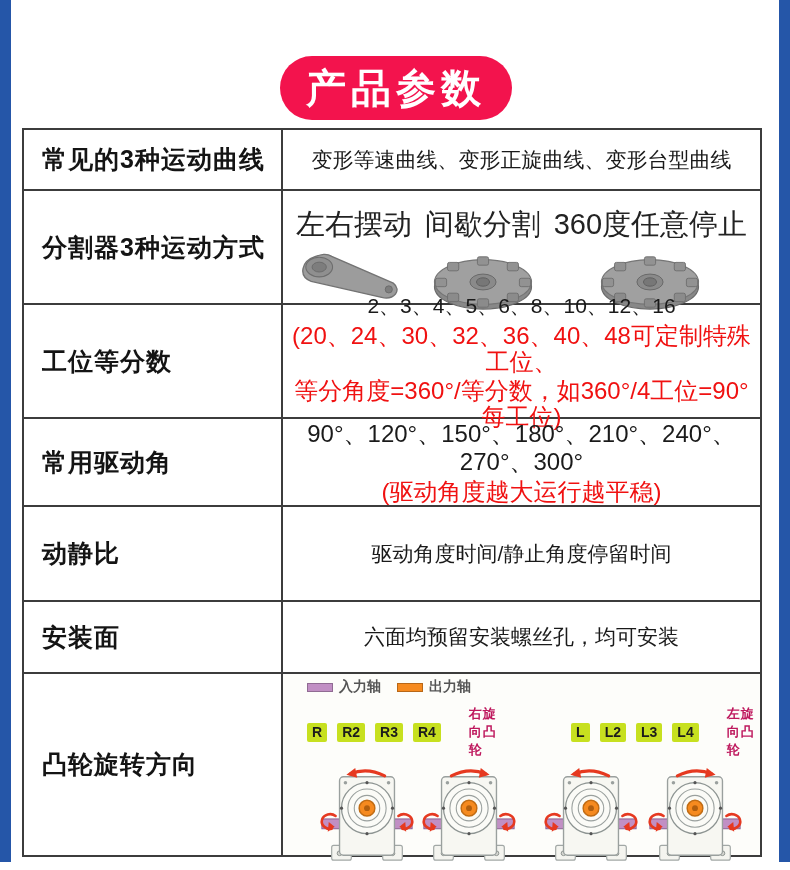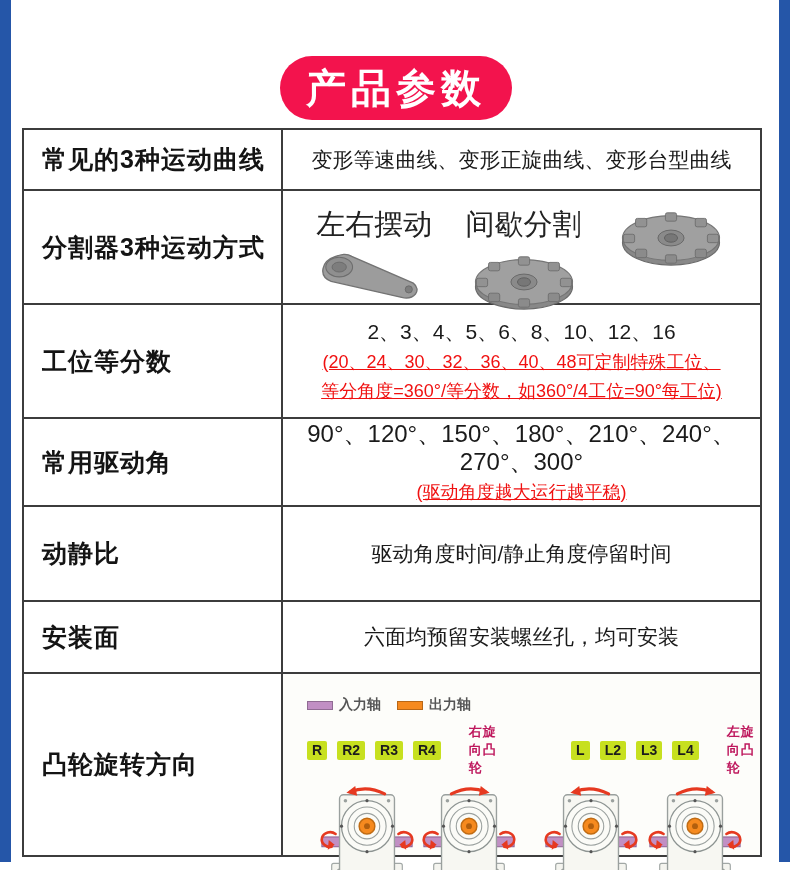--- a/index.html
+++ b/index.html
@@ -18,30 +18,30 @@
                 display:grid; grid-template-columns:259px 1fr;
                 grid-template-rows:61px 114px 114px 88px 95px 72px 181px; }
   .lc { border-right:2px solid #3c3c3c; border-bottom:2px solid #3c3c3c;
         display:flex; align-items:center; padding-left:18px;
         font-weight:bold; font-size:25px; color:#141414; letter-spacing:1px; }
   .vc { border-bottom:2px solid #3c3c3c; display:flex; flex-direction:column;
         align-items:center; justify-content:center; text-align:center;
         font-size:21px; color:#1a1a1a; }
   .row-last { border-bottom:none !important; }
 
-  .note { color:#F01111; font-size:18px; line-height:26px; margin-top:3px;text-decoration:underline; }
+  .note { color:#F01111; font-size:24px; line-height:26px; margin-top:3px; }
   .value-line { line-height:28px; }
 
   
   .motion-row { flex-direction:row !important; justify-content:space-evenly; align-items:flex-start; padding-top:14px; }
   .motion-item { display:flex; flex-direction:column; align-items:center; }
   .motion-caption { font-size:29px; color:#222; margin-bottom:4px; }
 
   
-  .diagram-cell { align-items:stretch !important; justify-content:flex-start !important; text-align:left; background:#fdfdfa; padding-top:22px; }
+  .diagram-cell { align-items:stretch !important; justify-content:flex-start !important; text-align:left; background:#fdfdfa; padding-top:4px; }
   .legend-row { display:flex; align-items:center; margin-left:24px; gap:6px; }
   .swatch { width:26px; height:9px; border:1px solid rgba(0,0,0,0.25); }
   .swatch.input { background:#C18FC4; }
   .swatch.output { background:#F68A1F; }
   .legend-label { font-size:14px; font-weight:bold; color:#555; margin-right:10px; }
 
   .chips-row { display:flex; align-items:center; margin:9px 0 0 24px; }
   .chip-group { display:flex; align-items:center; gap:10px; }
   .chip-group.second { margin-left:70px; }
   .chip { background:#C7E01F; color:#1c1c1c; font-weight:bold; font-size:14px;
@@ -132,20 +132,21 @@
           <use href="#swing-arm" width="116" height="54"></use>
         </svg>
     </div>
     <div class="motion-item">
       <div class="motion-caption">间歇分割</div>
       <svg width="112" height="66">
           <use href="#index-disc" width="112" height="66"></use>
         </svg>
     </div>
     <div class="motion-item">
+      <div class="motion-caption">360度任意停止</div>
       <svg width="112" height="66">
           <use href="#index-disc" width="112" height="66"></use>
         </svg>
     </div>
   </div>
 
   <div class="lc">工位等分数</div>
   <div class="vc">
     <div class="value-line">2、3、4、5、6、8、10、12、16</div>
     <div class="note">(20、24、30、32、36、40、48可定制特殊工位、</div>

